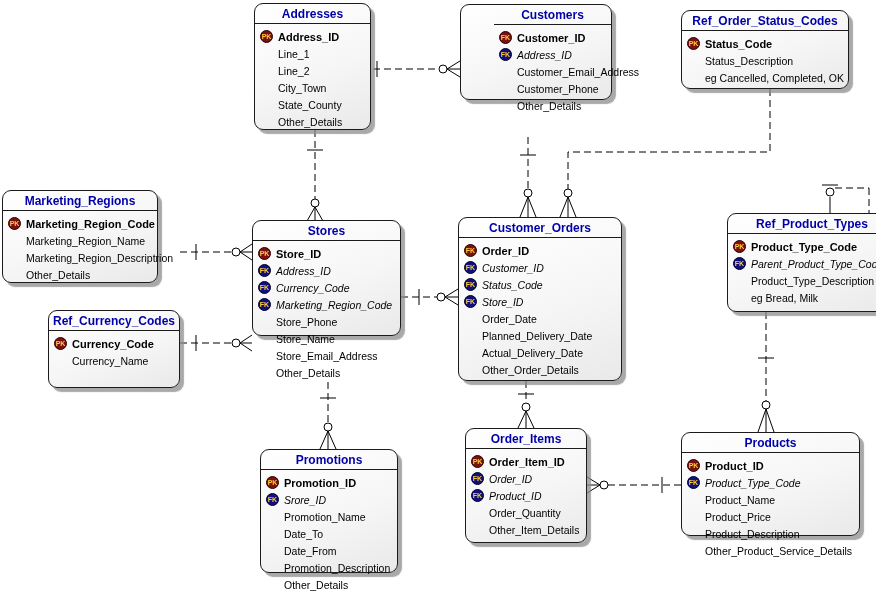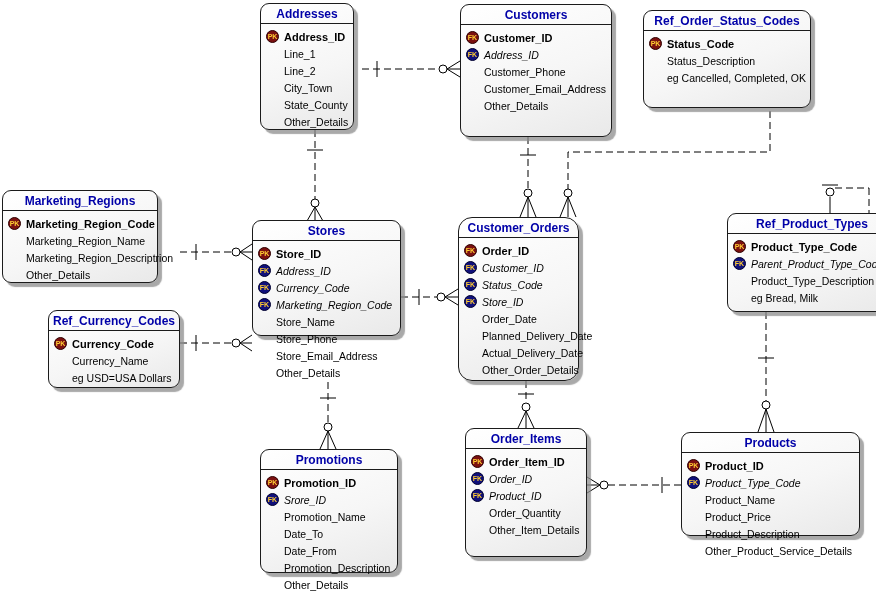--- a/index.html
+++ b/index.html
@@ -127,21 +127,21 @@
         <path d="M830,197 V213"></path>
         <circle cx="830" cy="192" r="4" fill="#fff"></circle>
         <path d="M822,185 H838"></path>
         <path d="M835,188 H869 M869,188 V217" stroke-dasharray="7,4"></path>
         <circle cx="869" cy="221" r="4" fill="#fff"></circle>
         <path d="M865,225 L853,217 M865,225 L853,225 M865,225 L853,233"></path>
       </g>
     </g>
   </svg>
 
-  <div class="entity" style="left:260px; top:3px; width:94px; height:127px;">
+  <div class="entity" style="left:254px; top:3px; width:117px; height:127px;">
     <div class="entity-title">Addresses</div>
     <div class="rows">
         <div class="row">
           <span class="key-icon pk">PK</span>
           <span class="row-label b">Address_ID</span>
         </div>
         <div class="row">
           <span class="key-icon none"></span>
           <span class="row-label">Line_1</span>
         </div>
@@ -157,47 +157,47 @@
           <span class="key-icon none"></span>
           <span class="row-label">State_County</span>
         </div>
         <div class="row">
           <span class="key-icon none"></span>
           <span class="row-label">Other_Details</span>
         </div>
       </div>
   </div>
 
-  <div class="entity" style="left:460px; top:4px; width:152px; height:133px;">
+  <div class="entity" style="left:460px; top:4px; width:152px; height:96px;padding-left:33px;">
     <div class="entity-title">Customers</div>
     <div class="rows">
         <div class="row">
           <span class="key-icon fk-red">FK</span>
           <span class="row-label b">Customer_ID</span>
         </div>
         <div class="row">
           <span class="key-icon fk">FK</span>
           <span class="row-label i">Address_ID</span>
         </div>
         <div class="row">
           <span class="key-icon none"></span>
+          <span class="row-label">Customer_Email_Address</span>
+        </div>
+        <div class="row">
+          <span class="key-icon none"></span>
           <span class="row-label">Customer_Phone</span>
         </div>
         <div class="row">
           <span class="key-icon none"></span>
-          <span class="row-label">Customer_Email_Address</span>
-        </div>
-        <div class="row">
-          <span class="key-icon none"></span>
           <span class="row-label">Other_Details</span>
         </div>
       </div>
   </div>
 
-  <div class="entity" style="left:643px; top:10px; width:168px; height:98px;">
+  <div class="entity" style="left:681px; top:10px; width:168px; height:79px;">
     <div class="entity-title">Ref_Order_Status_Codes</div>
     <div class="rows">
         <div class="row">
           <span class="key-icon pk">PK</span>
           <span class="row-label b">Status_Code</span>
         </div>
         <div class="row">
           <span class="key-icon none"></span>
           <span class="row-label">Status_Description</span>
         </div>
@@ -234,24 +234,20 @@
     <div class="entity-title">Ref_Currency_Codes</div>
     <div class="rows">
         <div class="row">
           <span class="key-icon pk">PK</span>
           <span class="row-label b">Currency_Code</span>
         </div>
         <div class="row">
           <span class="key-icon none"></span>
           <span class="row-label">Currency_Name</span>
         </div>
-        <div class="row">
-          <span class="key-icon none"></span>
-          <span class="row-label">eg USD=USA Dollars</span>
-        </div>
       </div>
   </div>
 
   <div class="entity" style="left:252px; top:220px; width:149px; height:116px;">
     <div class="entity-title">Stores</div>
     <div class="rows">
         <div class="row">
           <span class="key-icon pk">PK</span>
           <span class="row-label b">Store_ID</span>
         </div>
@@ -262,38 +258,38 @@
         <div class="row">
           <span class="key-icon fk">FK</span>
           <span class="row-label i">Currency_Code</span>
         </div>
         <div class="row">
           <span class="key-icon fk">FK</span>
           <span class="row-label i">Marketing_Region_Code</span>
         </div>
         <div class="row">
           <span class="key-icon none"></span>
+          <span class="row-label">Store_Phone</span>
+        </div>
+        <div class="row">
+          <span class="key-icon none"></span>
           <span class="row-label">Store_Name</span>
         </div>
         <div class="row">
           <span class="key-icon none"></span>
-          <span class="row-label">Store_Phone</span>
-        </div>
-        <div class="row">
-          <span class="key-icon none"></span>
           <span class="row-label">Store_Email_Address</span>
         </div>
         <div class="row">
           <span class="key-icon none"></span>
           <span class="row-label">Other_Details</span>
         </div>
       </div>
   </div>
 
-  <div class="entity" style="left:458px; top:217px; width:121px; height:164px;border-radius:14px;">
+  <div class="entity" style="left:458px; top:217px; width:164px; height:164px;">
     <div class="entity-title">Customer_Orders</div>
     <div class="rows">
         <div class="row">
           <span class="key-icon fk-red">FK</span>
           <span class="row-label b">Order_ID</span>
         </div>
         <div class="row">
           <span class="key-icon fk">FK</span>
           <span class="row-label i">Customer_ID</span>
         </div>
@@ -373,21 +369,21 @@
           <span class="key-icon none"></span>
           <span class="row-label">Promotion_Description</span>
         </div>
         <div class="row">
           <span class="key-icon none"></span>
           <span class="row-label">Other_Details</span>
         </div>
       </div>
   </div>
 
-  <div class="entity" style="left:465px; top:428px; width:122px; height:129px;">
+  <div class="entity" style="left:465px; top:428px; width:122px; height:115px;">
     <div class="entity-title">Order_Items</div>
     <div class="rows">
         <div class="row">
           <span class="key-icon pk">PK</span>
           <span class="row-label b">Order_Item_ID</span>
         </div>
         <div class="row">
           <span class="key-icon fk">FK</span>
           <span class="row-label i">Order_ID</span>
         </div>

